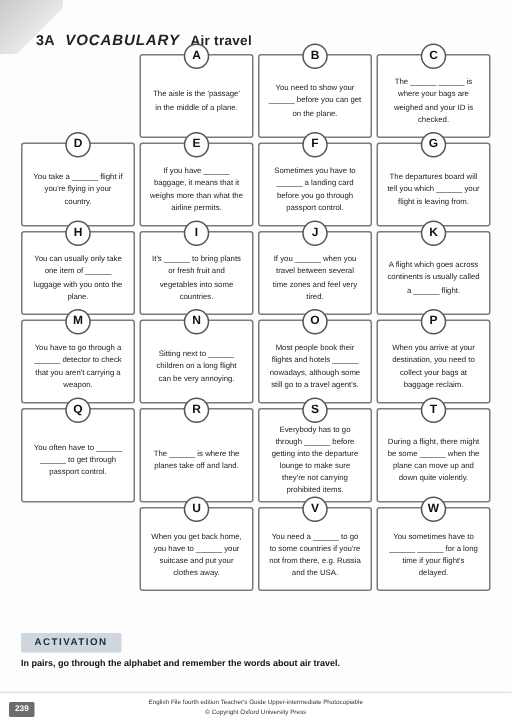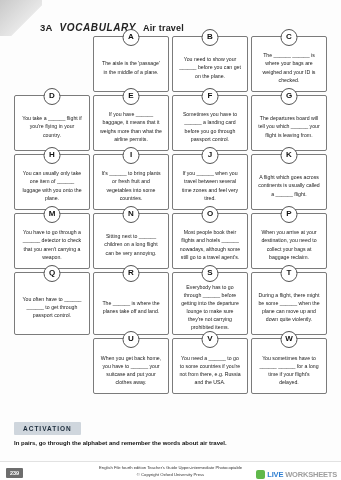--- a/index.html
+++ b/index.html
@@ -18,21 +18,21 @@
   
   .corner{
     position:absolute;left:0;top:0;width:42px;height:36px;
     background:linear-gradient(135deg,#c9c9c9 0%,#e8e8e8 60%,#fdfdfd 61%);
   }
   .hdr{
     position:absolute;left:24px;top:22px;right:10px;
     display:flex;align-items:baseline;gap:7px;
     font-size:9.5px;font-weight:bold;letter-spacing:.2px;
   }
-  .hdr .unit{font-size:9.5px;font-weight:bold;margin-left:16px;}
+  .hdr .unit{font-size:9.5px;font-weight:bold;}
   .hdr .voc{font-size:10px;font-weight:bold;letter-spacing:.6px;font-style:italic;}
   .hdr .topic{font-size:9px;font-weight:bold;font-style:normal;}
 
   .grid{
     position:absolute;left:14px;top:36px;width:313px;
   }
   .row{
     display:flex;gap:3px;margin-bottom:3px;
   }
   .cell{
@@ -225,19 +225,14 @@
     <span class="act-label">ACTIVATION</span>
     <div class="act-text">In pairs, go through the alphabet and remember the words about air travel.</div>
   </div>
 
   <div class="footer">
     <div class="pagebox">239</div>
     <div class="foot-center">
       <div>English File fourth edition Teacher's Guide Upper-intermediate   Photocopiable</div>
       <div>© Copyright Oxford University Press</div>
     </div>
-    <div class="wsheets">
-      <span class="dot"></span>
-      <span class="w1">LIVE</span>
-      <span class="w2">WORKSHEETS</span>
-    </div>
   </div>
 </div>
 
 </body></html>

